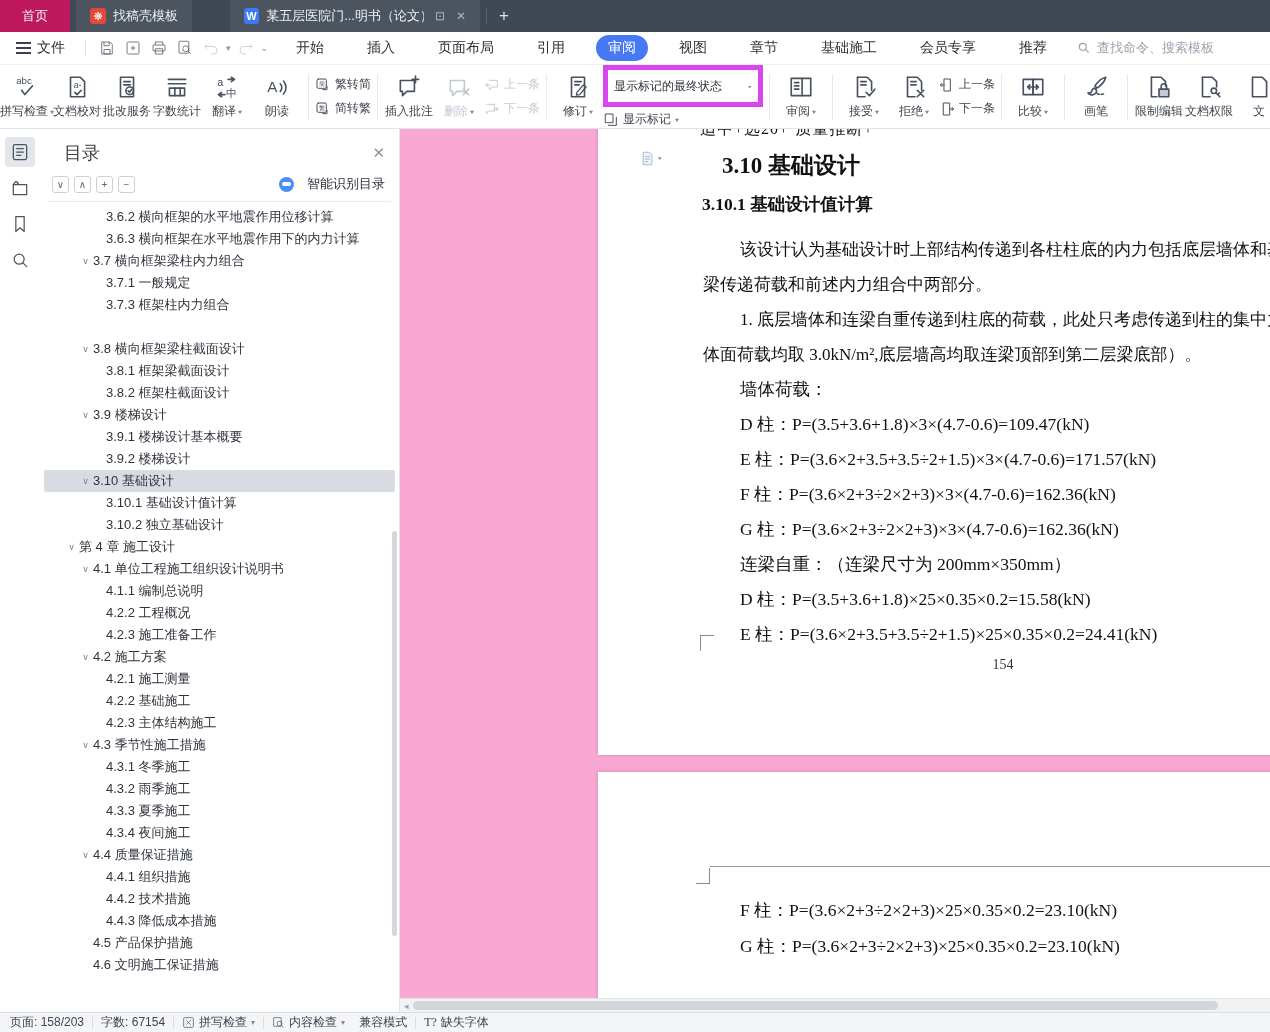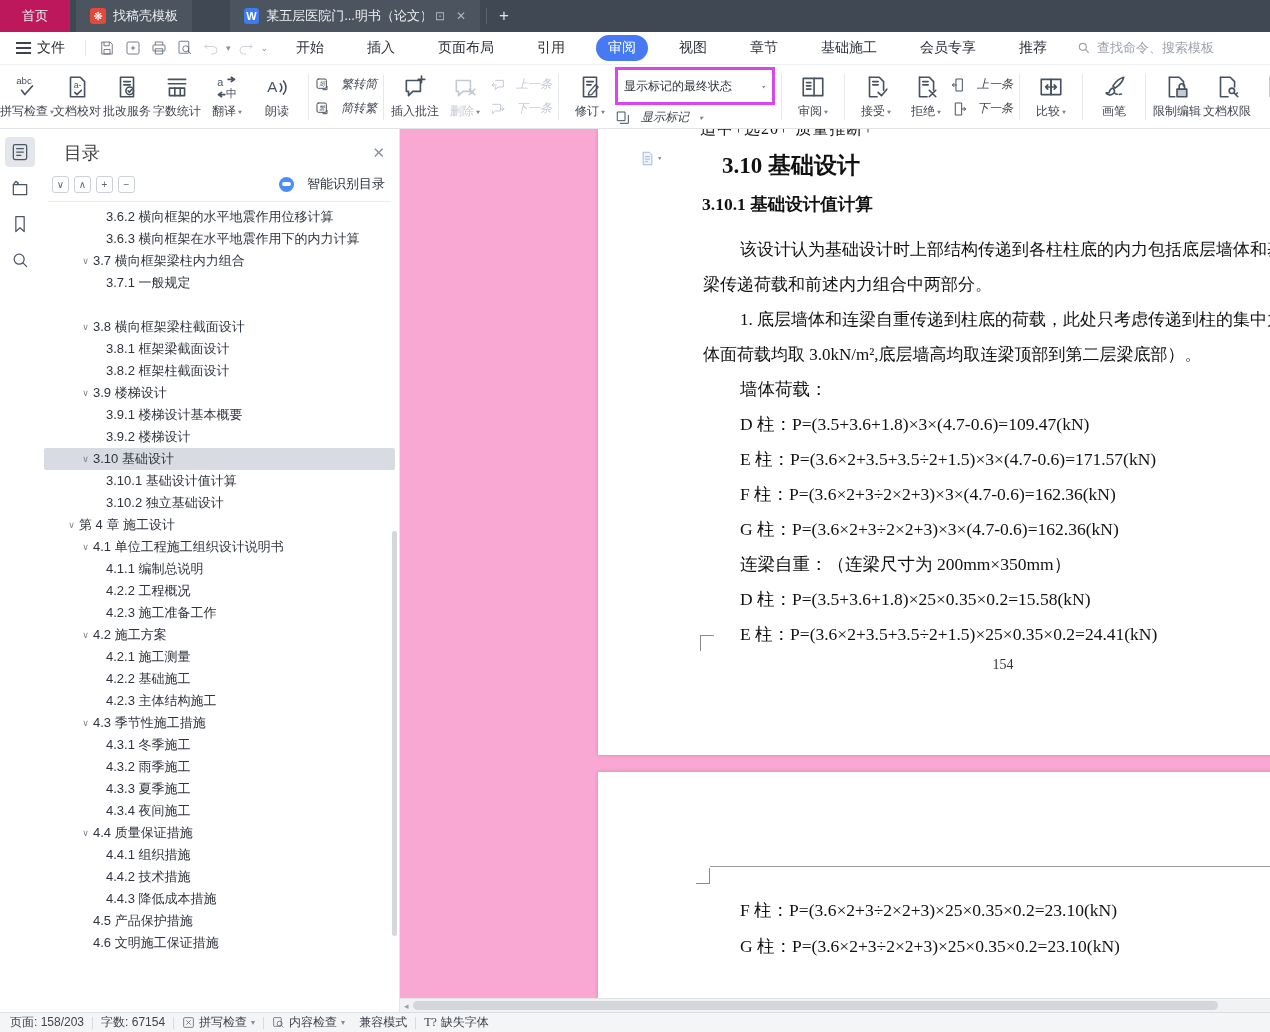--- a/index.html
+++ b/index.html
@@ -47,24 +47,24 @@
     height:58px; padding:2px 5px; min-width:50px; background:none; border:0;
     font-size:12px; color:#40454e; font-family:inherit; white-space:nowrap; cursor:pointer; }
   .tbtn svg, .srow svg { stroke:currentColor; fill:none; stroke-width:1.5;
     stroke-linecap:round; stroke-linejoin:round; color:#47515f; }
   .tbtn.dis, .srow.dis { color:#c4cad3; }
   .tbtn.dis svg, .srow.dis svg { color:#c4cad3; }
   .tlbl { display:flex; align-items:center; gap:2px; }
   .caret { font-size:8px; color:#7d858f; transform:scaleY(.8); }
   .tsep { width:1px; height:46px; background:#e6e8eb; margin:0 6px; flex:0 0 1px; }
   .tstack { display:flex; flex-direction:column; justify-content:center; gap:2px; height:58px; }
-  .srow { display:flex; align-items:center; gap:10px; height:22px; font-size:12px; color:#40454e;
-    background:none; border:0; font-family:inherit; white-space:nowrap; cursor:pointer;font-style:italic; }
+  .srow { display:flex; align-items:center; gap:4px; height:22px; font-size:12px; color:#40454e;
+    background:none; border:0; font-family:inherit; white-space:nowrap; cursor:pointer; }
   .mkcol { display:flex; flex-direction:column; gap:4px; justify-content:center; height:58px; }
-  .mkselect { width:160px; height:21px; border:3px solid #d946ef; background:#fff; display:flex;
+  .mkselect { width:160px; height:21px; border:5px solid #d946ef; background:#fff; display:flex;
     align-items:center; justify-content:space-between; padding:16px 6px; font-size:12px; color:#2e333b; cursor:pointer;font-family:Liberation Mono, monospace; }
 
   
   .main { position:absolute; left:0; top:129px; width:1270px; height:883px; display:flex; }
   .iconstrip { width:40px; background:#fff; display:flex; flex-direction:column; align-items:center;
     padding-top:8px; gap:6px; }
   .sbtn { width:30px; height:30px; border-radius:4px; display:flex; align-items:center;
     justify-content:center; cursor:pointer; }
   .sbtn svg { stroke:#4c5663; fill:none; stroke-width:1.5; stroke-linecap:round; stroke-linejoin:round; }
   .sbtn.active { background:#e3e6ea; }
@@ -554,20 +554,24 @@
           <span class="chev">∨</span>
           <span>3.7   横向框架梁柱内力组合</span>
         </div>
 
         <div class="trow lvl3">
 
           <span>3.7.1   一般规定</span>
         </div>
 
 
+        <div class="trow lvl3">
+
+          <span>3.7.3   框架柱内力组合</span>
+        </div>
 
         <div class="trow spacer">
 
           <span></span>
         </div>
 
         <div class="trow lvl2 chev">
           <span class="chev">∨</span>
           <span>3.8   横向框架梁柱截面设计</span>
         </div>

